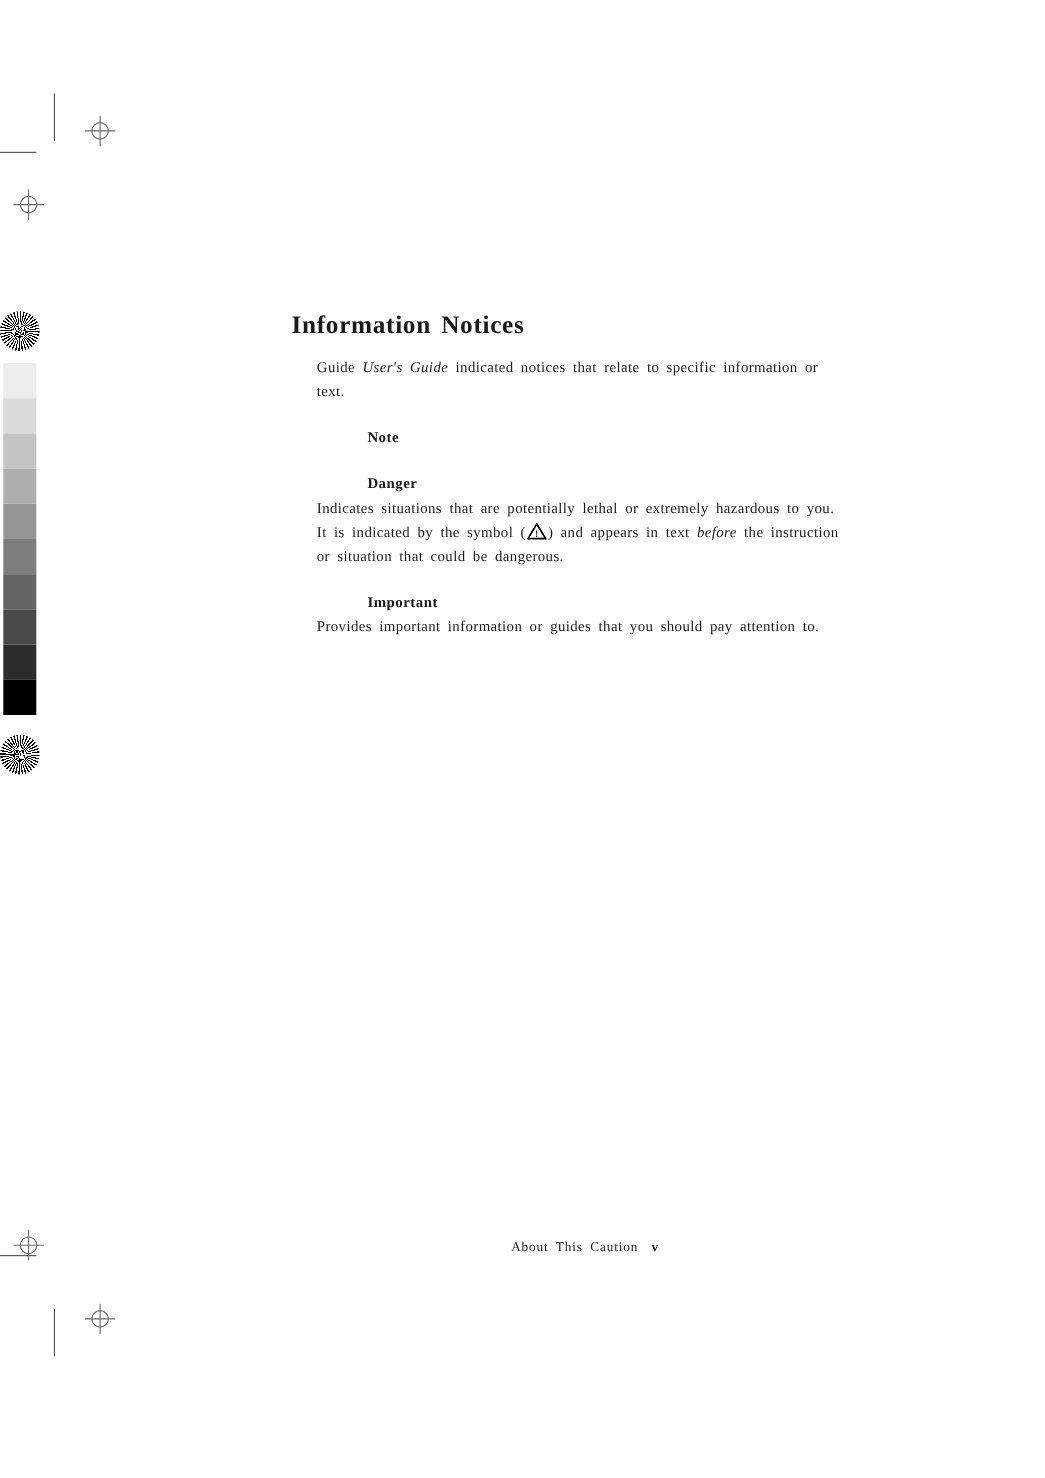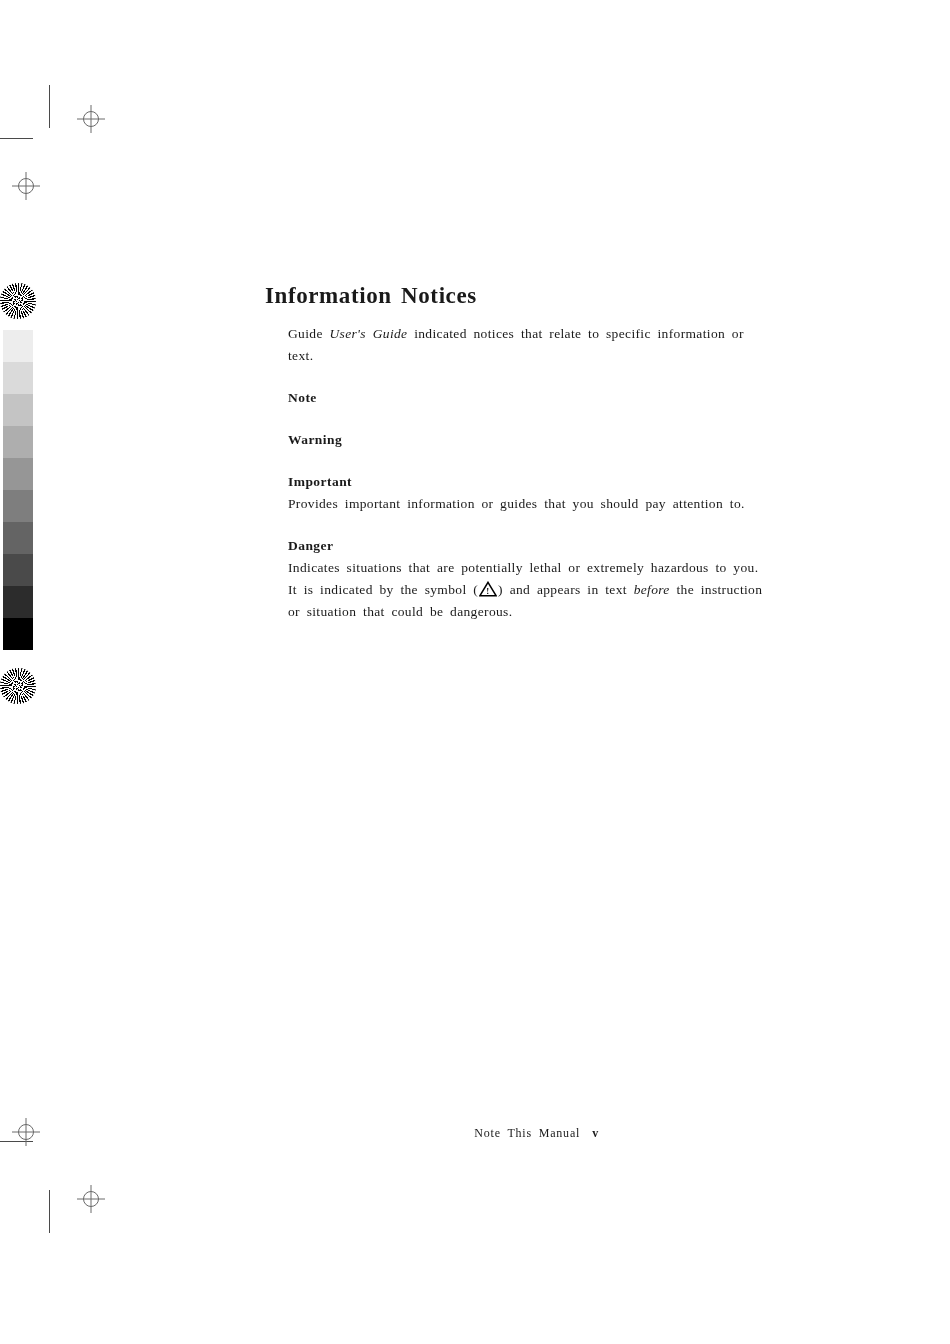--- a/index.html
+++ b/index.html
@@ -34,20 +34,21 @@
   .para{
     margin:0;
     font-size:13.5px;line-height:22px;
     letter-spacing:0.35px;word-spacing:3px;
     width:486px;
   }
   .section{margin-top:20px;}
   .heading{
     font-weight:bold;font-size:13.5px;line-height:22px;
     letter-spacing:0.45px;
+    margin-left:46px;
   }
   i{font-style:italic;text-align:center;}
   .danger-symbol{vertical-align:-3px;margin:0 1px;}
 
   .footer{
     position:absolute;top:1126px;right:178px;
     font-size:12px;letter-spacing:0.8px;word-spacing:3px;
   }
   .footer .pagenum{font-weight:bold;margin-left:12px;}
 </style>
@@ -141,37 +142,36 @@
 
     <div class="body-block">
 
       <p class="para"><span>Guide </span><i>User's Guide</i><span> indicated notices that relate to specific information or text.</span></p>
 
       <section class="section">
         <div class="heading">Note</div>
       </section>
 
       <section class="section">
-        <div class="heading">Warning</div>
       </section>
 
-
-      <section class="section">
-        <div class="heading">Important</div>
-        <p class="para">Provides important information or guides that you should pay attention to.</p>
-      </section>
 
       <section class="section">
         <div class="heading">Danger</div>
         <p class="para"><span>Indicates situations that are potentially lethal or extremely hazardous to you.  It is indicated by the symbol (</span><svg class="danger-symbol" width="18" height="16" viewBox="0 0 20 18">
               <path d="M10 1.5 L19 16.5 L1 16.5 Z" fill="none" stroke="#000" stroke-width="1.7"></path>
               <text x="10" y="15" text-anchor="middle" font-size="10" font-weight="bold">!</text>
             </svg><span>) and appears in text </span><i>before</i><span> the instruction or situation that could be dangerous.</span></p>
       </section>
 
+      <section class="section">
+        <div class="heading">Important</div>
+        <p class="para">Provides important information or guides that you should pay attention to.</p>
+      </section>
+
     </div>
   </main>
 
   <div class="footer">
-    <span>Note This Manual</span><span class="pagenum">v</span>
+    <span>About This Caution</span><span class="pagenum">v</span>
   </div>
 
 </div>
 
 </body></html>

